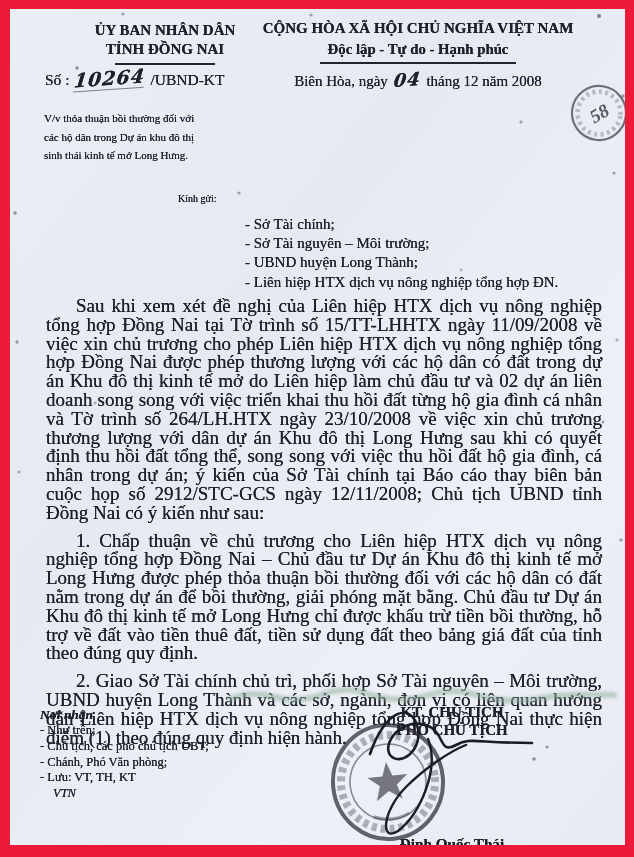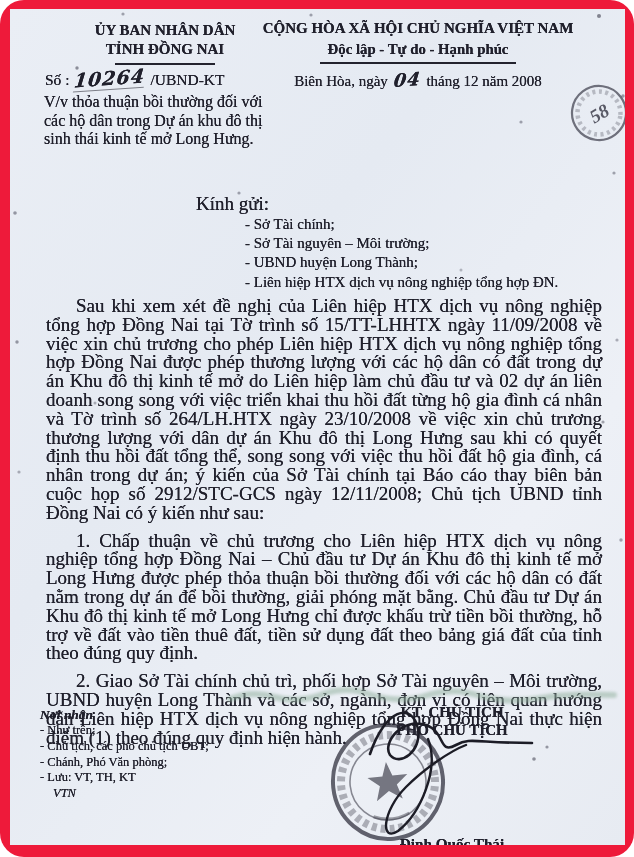--- a/index.html
+++ b/index.html
@@ -1,39 +1,39 @@
 <!DOCTYPE html>
 <html><head>
 <meta charset="utf-8">
 <style>
   html,body{margin:0;padding:0;}
   body{width:634px;height:857px;overflow:hidden;font-family:"Liberation Serif","DejaVu Serif",serif;}
-  .frame{position:relative;width:634px;height:857px;background:#ee1a3a;border-radius:24px;}
+  .frame{position:relative;width:634px;height:857px;background:#ee1a3a;}
   .paper{position:absolute;left:10px;top:9px;right:9px;bottom:12px;
     background:linear-gradient(128deg,#eaeef5 0%,#e5eaf2 38%,#edf0f6 72%,#e7ebf2 100%);
     color:#20202c;overflow:hidden;}
   .paper *{position:absolute;}
   .ink{text-shadow:0 0 .5px currentColor;}
   
   .hdr-left{left:45px;top:12px;width:220px;text-align:center;font-weight:bold;font-size:15px;line-height:19px;}
   .hdr-left .rule{position:static;display:block;width:100px;height:2px;background:#23232e;margin:4px auto 0;}
   .hdr-right{left:240px;top:10px;width:336px;text-align:center;font-weight:bold;}
   .hdr-right .l1{position:static;display:block;font-size:15px;line-height:19px;}
   .hdr-right .l2{position:static;display:block;font-size:14.8px;line-height:19px;margin-top:2px;}
   .hdr-right .rule{position:static;display:block;width:196px;height:2px;background:#23232e;margin:3px auto 0;}
   .so-line{left:35px;top:58px;font-size:15.5px;white-space:nowrap;}
   .hw{display:inline-block;position:static;font-family:"DejaVu Serif",serif;font-style:italic;font-weight:bold;
       transform:rotate(-4deg) skewX(-10deg);letter-spacing:1px;}
   .so-line .hw{font-size:19px;margin:0 1px;border-bottom:1px solid rgba(35,35,46,.55);}
   .date-line{left:240px;top:60px;width:336px;text-align:center;font-size:15px;white-space:nowrap;}
   .date-line .hw{font-size:18px;margin:0 2px;}
-  .subject{left:34px;top:84px;width:225px;font-size:16px;line-height:18.5px;}
+  .subject{left:34px;top:100px;width:225px;font-size:11px;line-height:18.5px;}
   .subject span{position:static;display:block;}
   
-  .kg-label{left:168px;top:184px;font-size:19px;margin-left:18px;}
+  .kg-label{left:168px;top:184px;font-size:10px;}
   .kg-items{left:235px;top:206px;width:370px;font-size:15px;line-height:19.2px;}
   .kg-items span{position:static;display:block;white-space:nowrap;}
   
   .body-block{left:36px;top:288px;width:556px;}
   .body-block p{position:static;margin:0 0 9px;font-size:19px;line-height:18.8px;
      text-align:justify;text-indent:30px;}
   
   .noi-nhan{left:30px;top:697px;width:240px;}
   .noi-nhan .lbl{position:static;display:block;font-weight:bold;font-style:italic;font-size:13.4px;line-height:17px;}
   .noi-nhan .itm{position:static;display:block;font-size:12.5px;line-height:15.8px;white-space:nowrap;}

